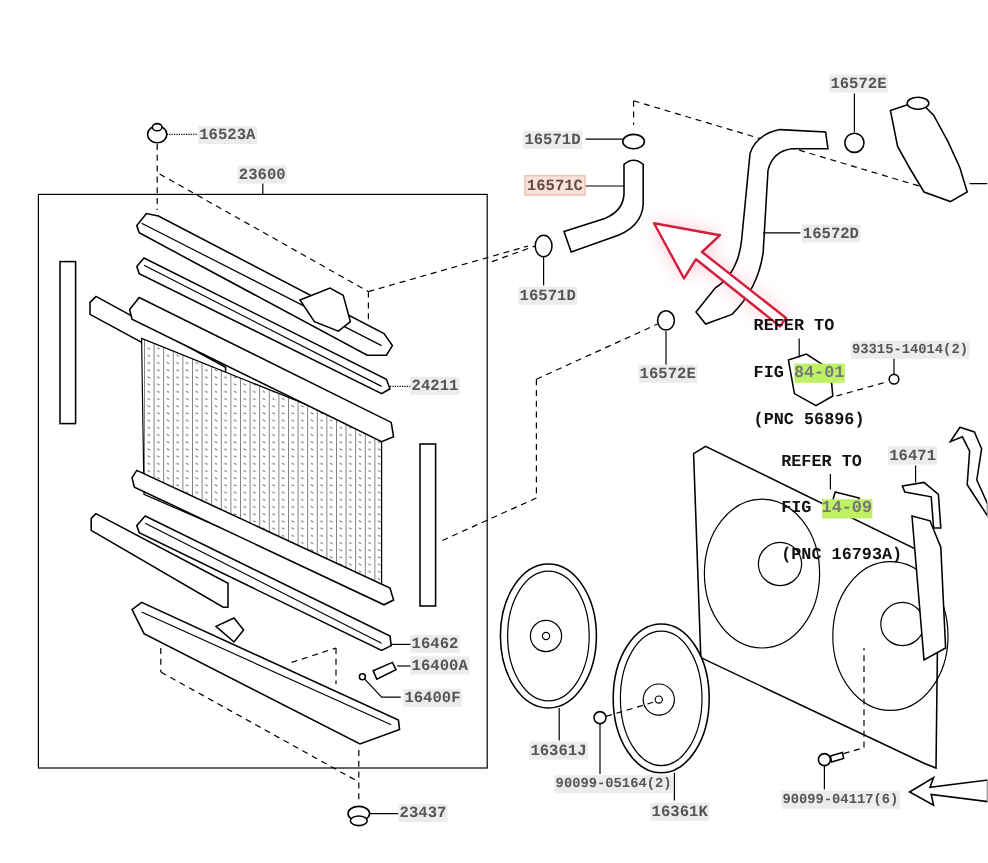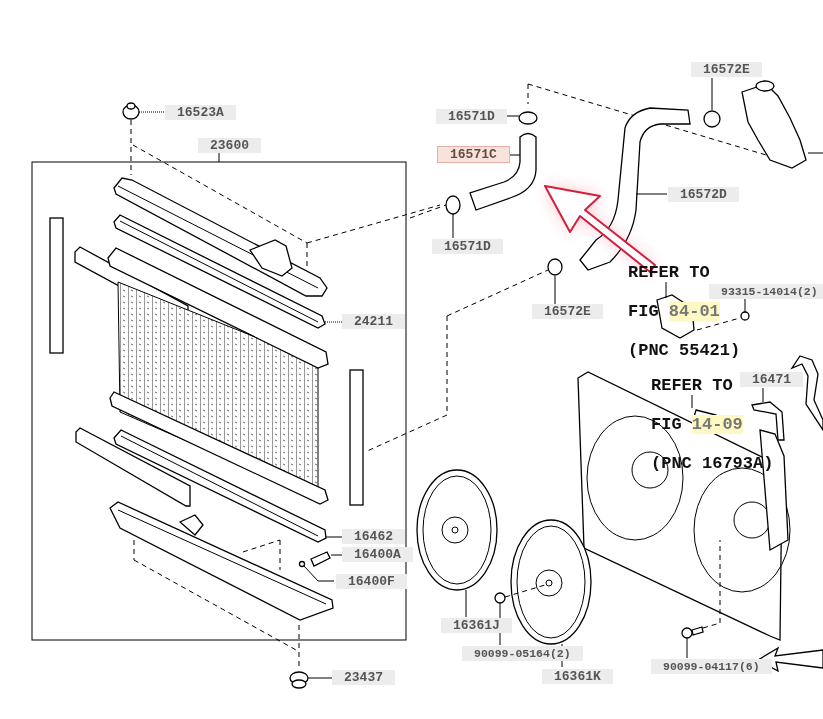--- a/index.html
+++ b/index.html
@@ -1,29 +1,29 @@
 <!DOCTYPE html>
 <html><head>
 <meta charset="utf-8">
 <style>
   html, body { margin:0; padding:0; background:#ffffff; }
   #stage { position:relative; width:823px; height:719px; overflow:hidden; background:#fff; }
   svg#drawing { position:absolute; left:0; top:0; }
   .lbl {
     position:absolute; font-family:"Liberation Mono","DejaVu Sans Mono",monospace;
     font-size:13px; font-weight:bold; color:#555; background:#ececec;
-    line-height:15px; padding:0 12px; white-space:nowrap; cursor:pointer;
+    line-height:15px; padding:0 1px; white-space:nowrap; cursor:pointer;
   }
   .lbl.hl { background:#f8e2dc; color:#6a4a40; outline:1px solid #e6b0a4; }
   .lbl.sm { font-size:11.5px; }
   .ref {
     position:absolute; font-family:"Liberation Mono","DejaVu Sans Mono",monospace;
-    font-size:17px; font-weight:bold; color:#111; line-height:13px; white-space:pre;
+    font-size:14px; font-weight:bold; color:#111; line-height:13px; white-space:pre;
   }
-  .ref .fig { background:#fef9c3; color:#777; font-weight:bold;font-family:Liberation Mono, monospace; }
+  .ref .fig { background:#bef264; color:#777; font-weight:bold;font-family:Liberation Mono, monospace; }
   .ln { stroke:#000; stroke-width:1; fill:none; }
   .ln2 { stroke:#000; stroke-width:1.3; fill:#fff; }
   .dash { stroke:#000; stroke-width:1; fill:none; stroke-dasharray:5 4; }
   .leader { stroke:#000; stroke-width:1; fill:none; }
   .dot { stroke:#000; stroke-width:1; fill:none; stroke-dasharray:1 1; }
 </style>
 </head>
 <body>
 
 <div id="stage">
@@ -214,20 +214,20 @@
 <span class="lbl sm" style="left:709px;top:284px">93315-14014(2)</span>
 <span class="lbl" style="left:740px;top:372px">16471</span>
 <span class="lbl" style="left:441px;top:618px">16361J</span>
 <span class="lbl" style="left:542px;top:669px">16361K</span>
 <span class="lbl sm" style="left:462px;top:646px">90099-05164(2)</span>
 <span class="lbl sm" style="left:651px;top:659px">90099-04117(6)</span>
 
 <div class="ref" style="left:628px;top:240px">
   <div>REFER TO</div>
   <div><span>FIG</span> <span class="fig">84-01</span></div>
-  <div>(PNC 55421)</div>
+  <div>(PNC 56896)</div>
 </div>
 <div class="ref" style="left:651px;top:353px">
   <div>REFER TO</div>
   <div><span>FIG</span> <span class="fig">14-09</span></div>
   <div>(PNC 16793A)</div>
 </div>
 </div>
 
 </body></html>

